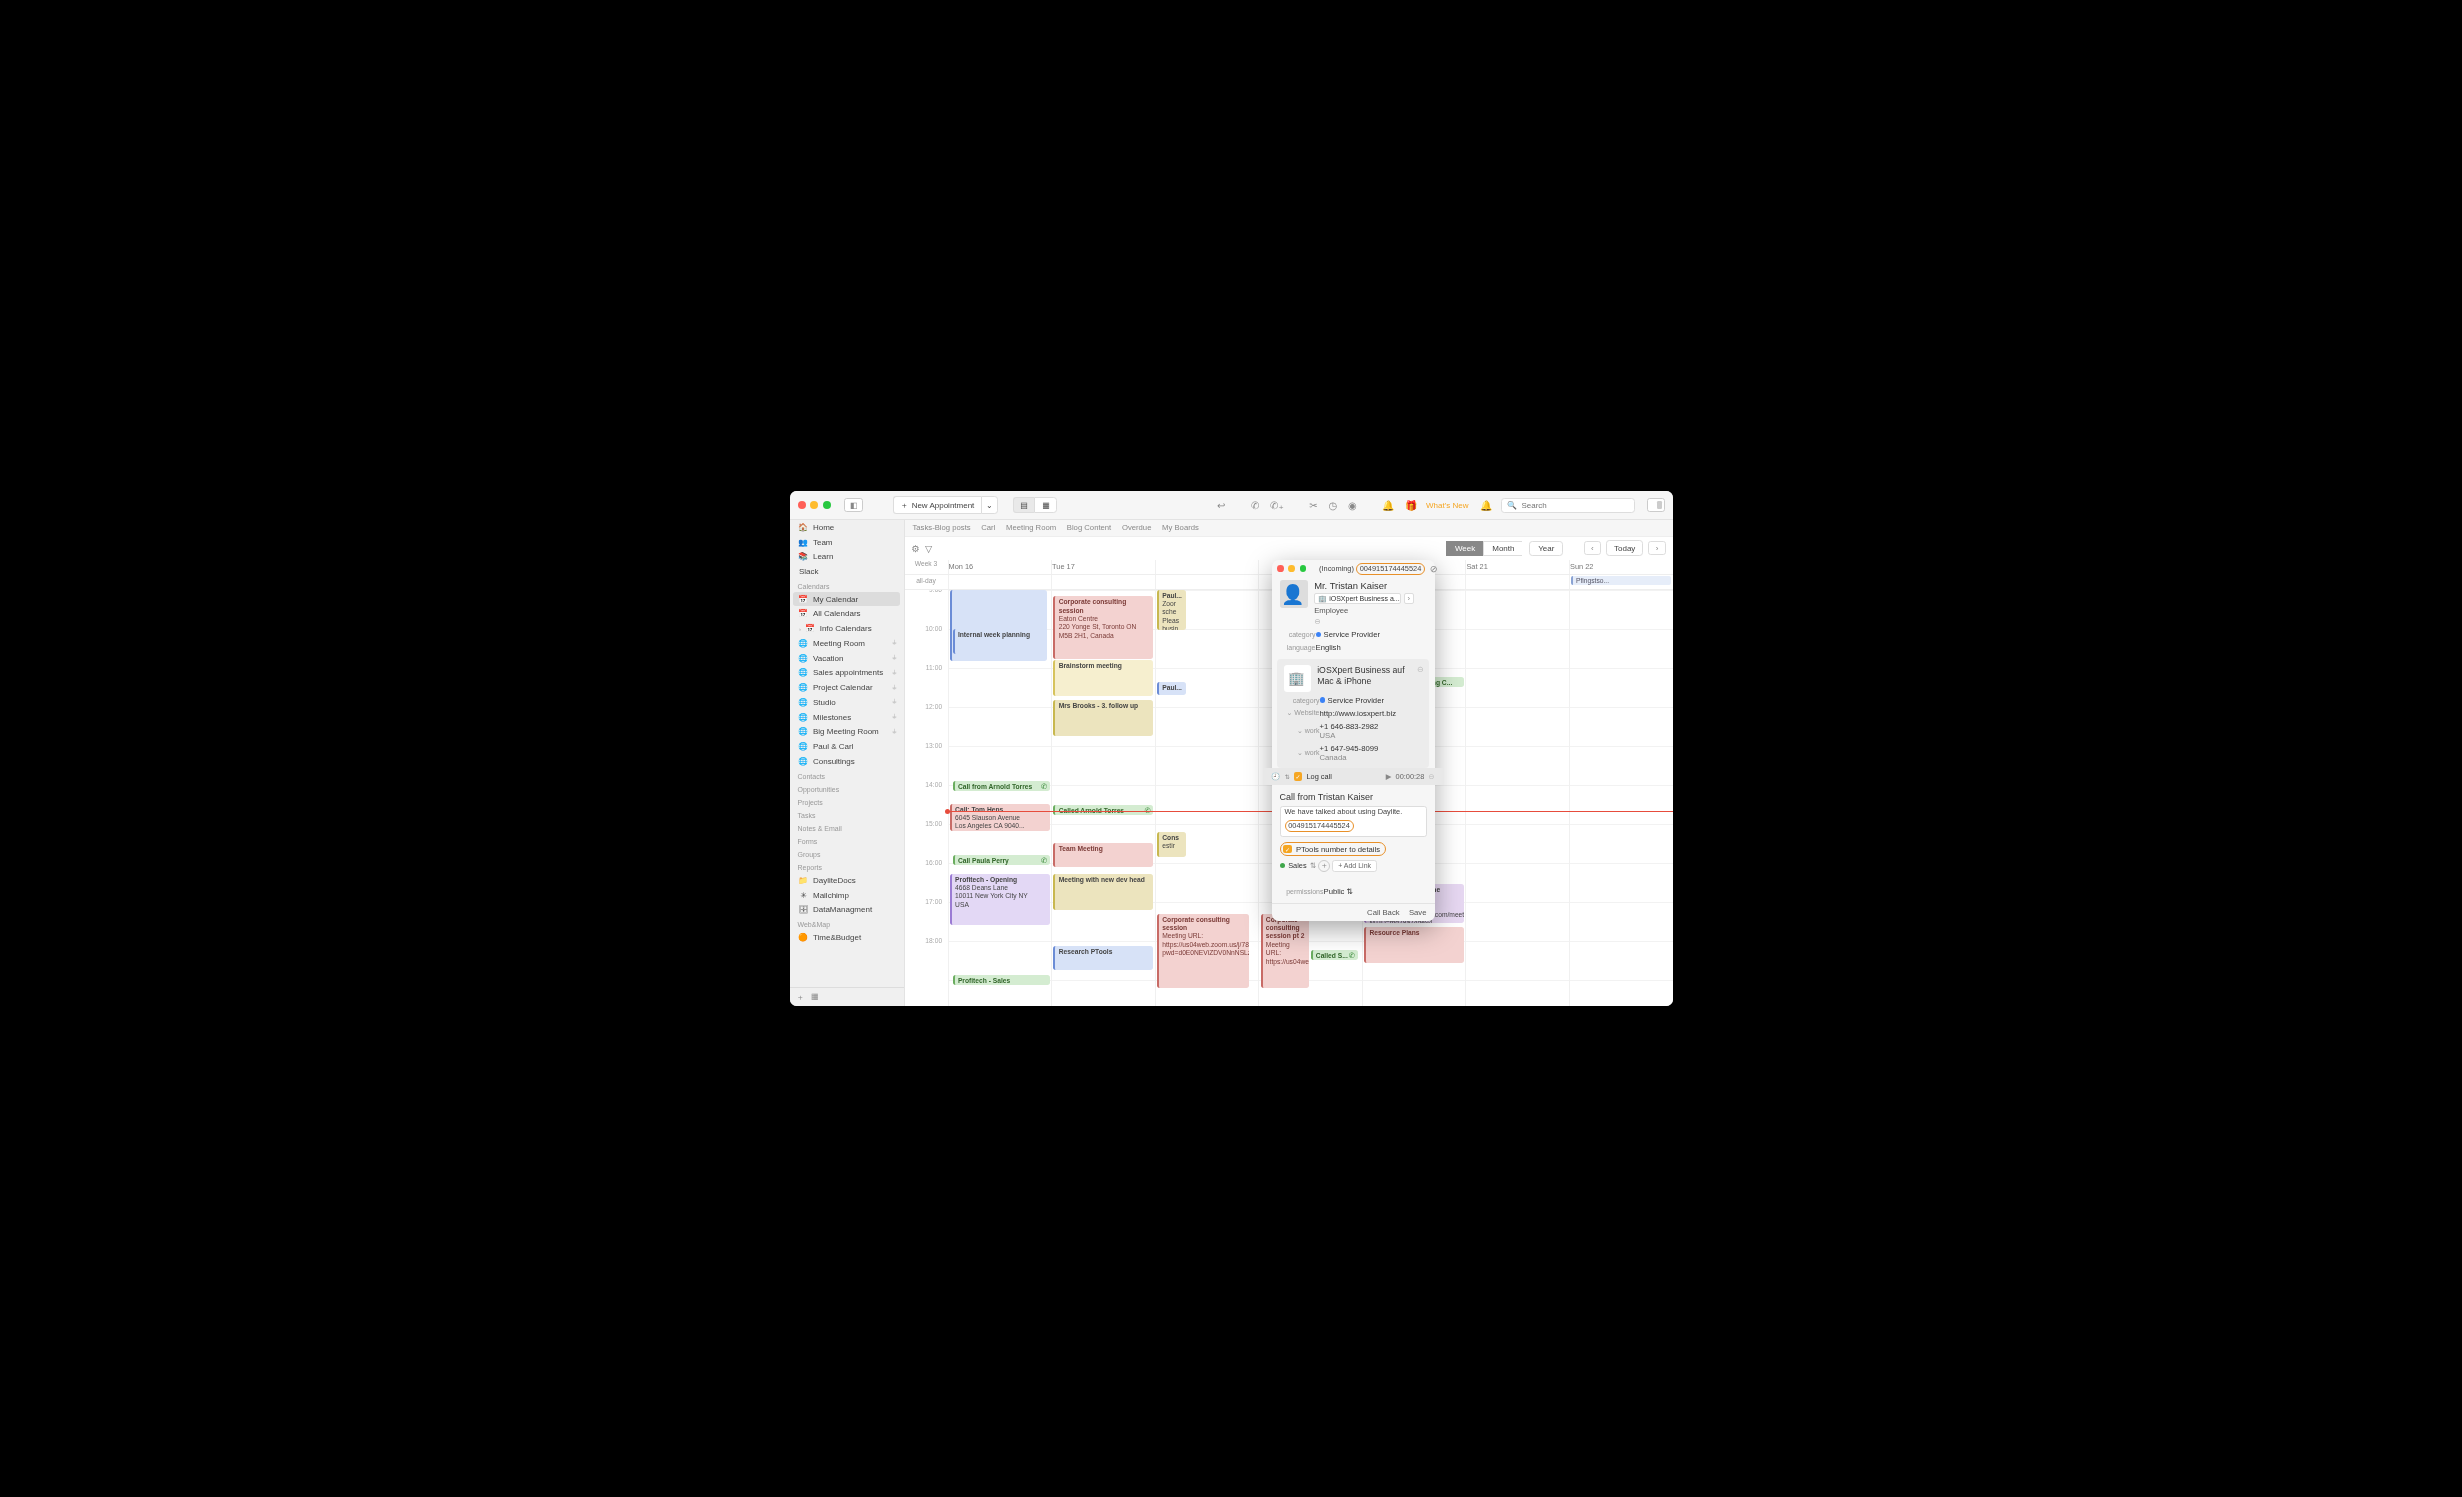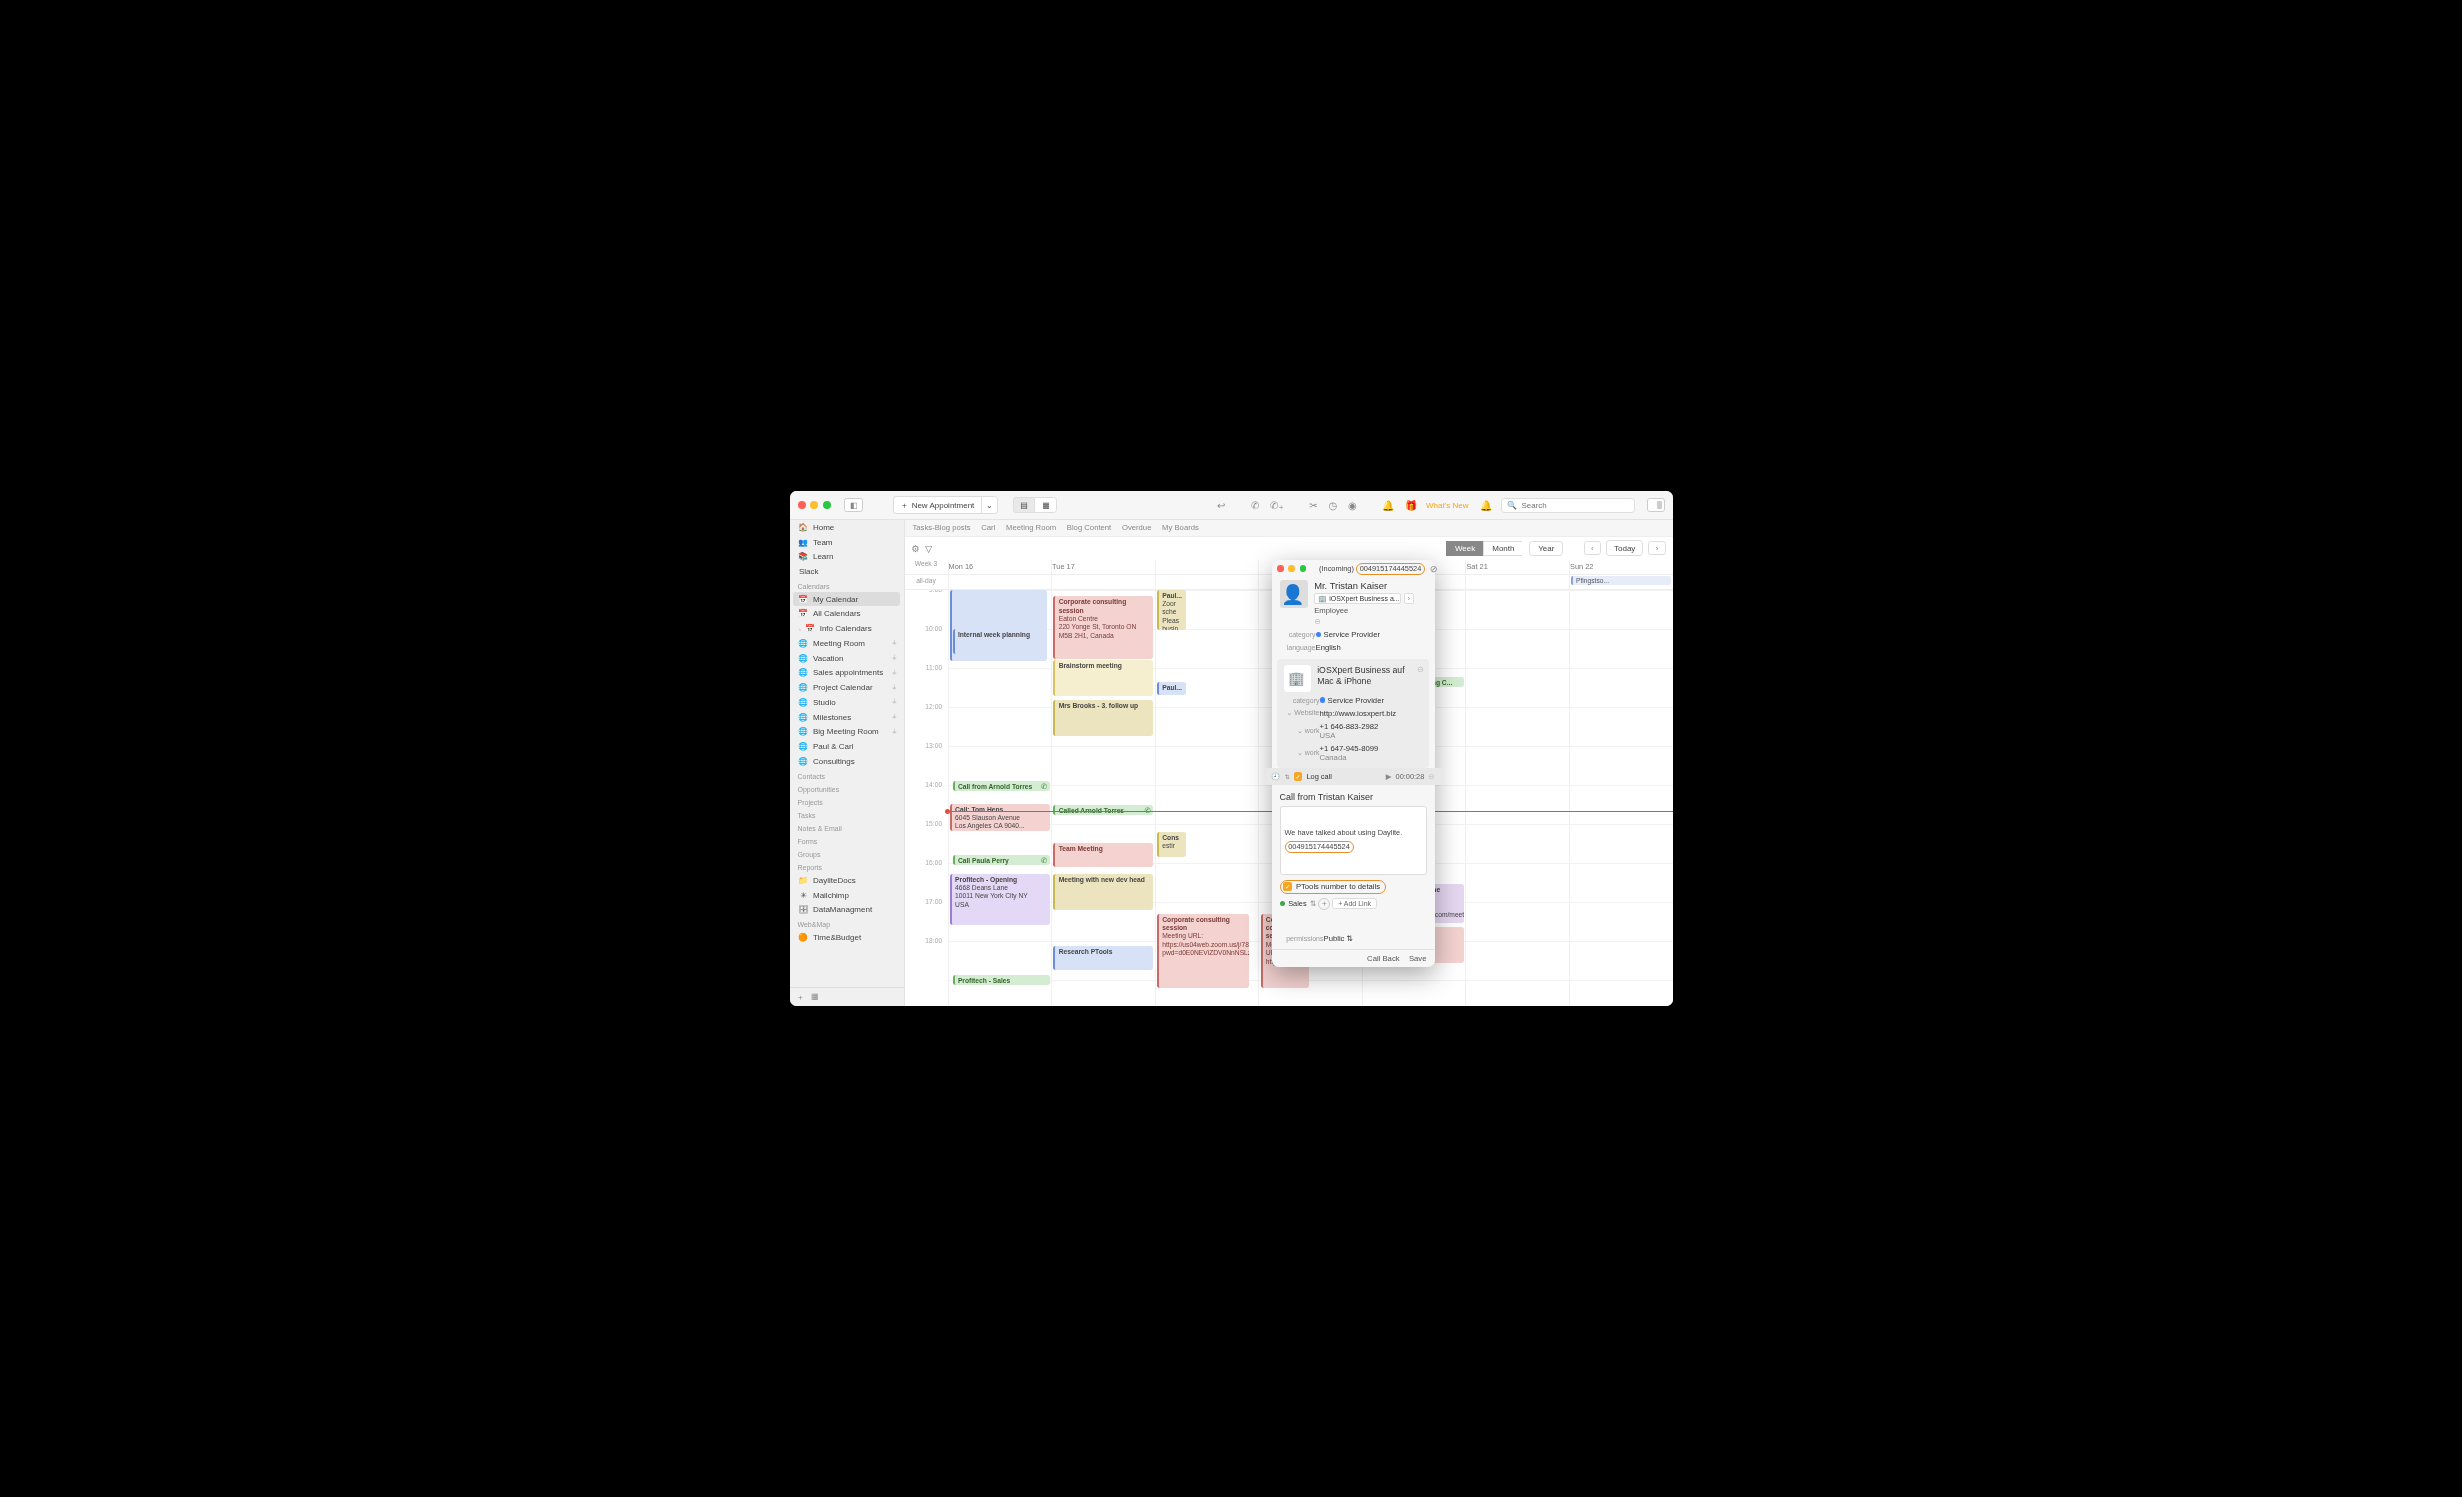--- a/index.html
+++ b/index.html
@@ -93,21 +93,21 @@
 .kv .k { width:36px; text-align:right; color:#999; font-size:7px;}
 .kv .v { flex:1; color:#333;}
 .dot-cat { width:5.4px; height:5.4px; border-radius:50%; background:#3b82f6; display:inline-block; margin-right:2.7px;}
 .org-box { background:#ececec; border-radius:4px; margin:6.7px -2.7px 0; padding:5.4px 6.7px 6.7px; position:relative;}
 .org-row { display:flex; gap:6.7px; }
 .org-ico { width:27px; height:27px; background:#fff; border-radius:3.3px; display:flex; align-items:center; justify-content:center; font-size:13.4px; color:#888;}
 .link { color:#2f7abf; }
 .logbar { background:#e8e8e8; margin:0 -8px; padding:4px 8px; display:flex; align-items:center; gap:4px; font-size:7.4px;}
 .chk { width:8.7px; height:8.7px; border-radius:2px; background:#f5a623; color:#fff; display:inline-flex; align-items:center; justify-content:center; font-size:6px;}
 .call-title { font-size:9px; font-weight:500; margin:6.7px 0 4px; color:#333;}
-.textarea { border:0.7px solid #ddd; background:#fff; border-radius:2.7px; padding:21px 4px; font-size:7.4px; color:#444; min-height:31px;}
+.textarea { border:0.7px solid #ddd; background:#fff; border-radius:2.7px; padding:0 4px; font-size:7.4px; color:#444; min-height:31px;}
 .textarea .num { margin-top:4px; }
 .append-row { display:flex; align-items:center; gap:4px; margin-top:5.4px; border:1.3px solid #e89028; border-radius:9.4px; padding:1.3px 5.4px 1.3px 2.7px; width:fit-content;}
 .tag { display:inline-flex; align-items:center; gap:3.3px; font-size:7.4px; margin-top:5.4px;}
 .tag .d { width:5.4px; height:5.4px; border-radius:50%; background:#3fa64b;}
 .addbtn { width:12px; height:12px; border:0.7px solid #ccc; border-radius:50%; display:inline-flex; align-items:center; justify-content:center; color:#888; font-size:8px; margin-top:2.7px; cursor:pointer;}
 .linkbtn { border:0.7px solid #ddd; border-radius:2.7px; padding:1.3px 4.7px; font-size:7px; color:#666; margin-top:4px; display:inline-block; background:#fff; cursor:pointer;}
 .footer { border-top:0.7px solid #e3e3e3; margin-top:6.7px; padding-top:4px; display:flex; justify-content:flex-end; gap:9.4px; padding-right:8px; font-size:7.7px; color:#555;}
 .footer span { cursor:pointer; }
 .grey-x { color:#bbb; position:absolute; right:5.4px; font-size:8px;}
 </style>
@@ -516,21 +516,21 @@
             <span class="chk">✓</span>
             <span>PTools number to details</span>
           </div>
           <div class="tag">
               <span class="d"></span>
               <span>Sales</span> 
               <span style="color:#888">⇅</span>
             </div>
           <div class="addbtn">＋</div>
           <div class="linkbtn">+ Add Link</div>
-          <div class="kv" style="margin-top:24px">
+          <div class="kv" style="margin-top:15px">
               <span class="k" style="width:44px">permissions</span>
               <span class="v"><span>Public</span> ⇅</span>
             </div>
         </div>
         <div class="footer">
           <span>Call Back</span>
           <span>Save</span>
         </div>
       </div>
 

